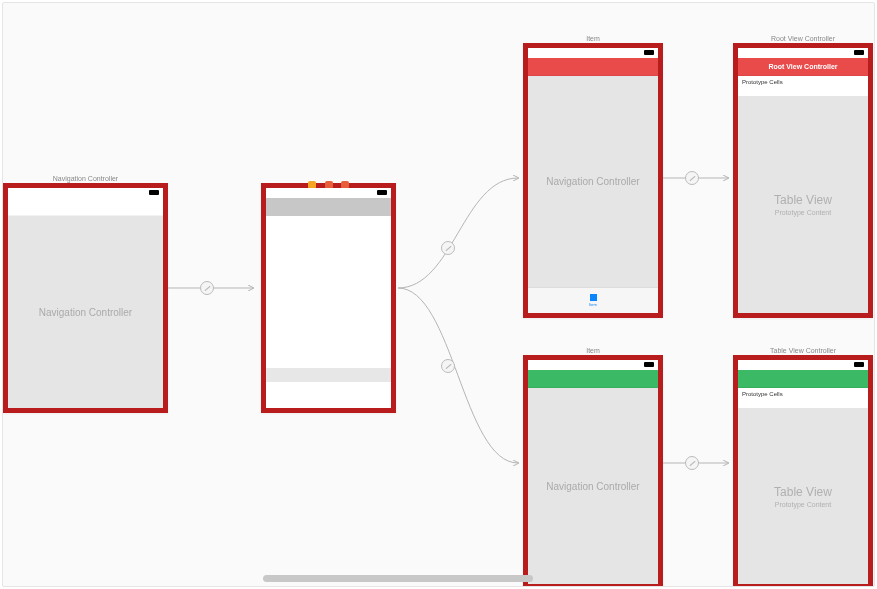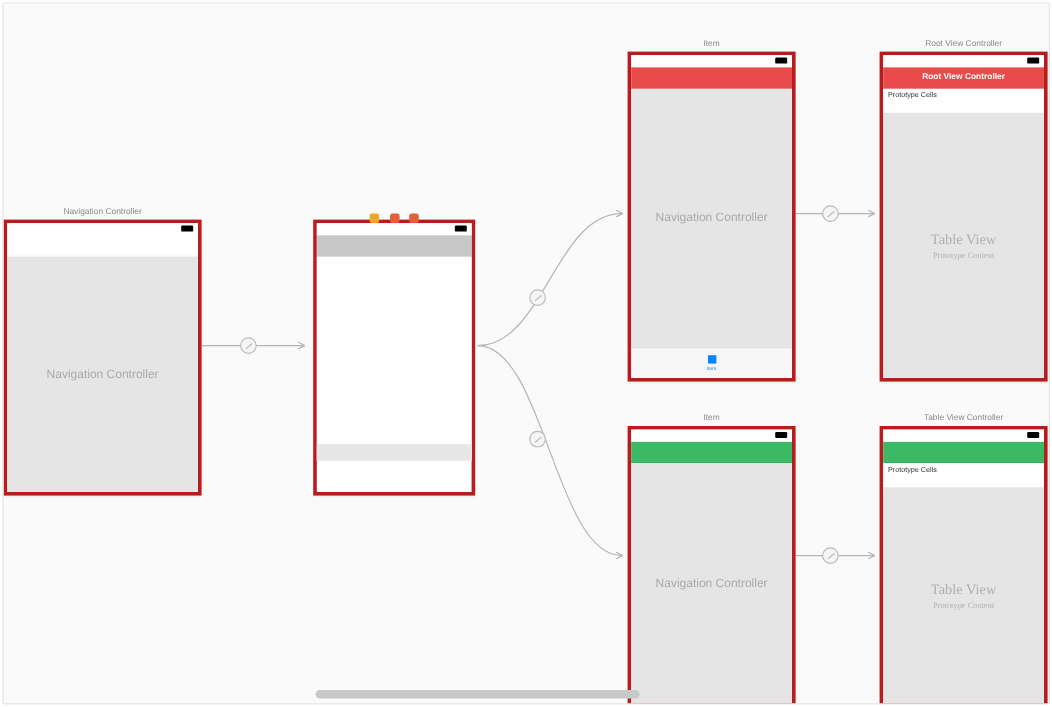--- a/index.html
+++ b/index.html
@@ -13,21 +13,21 @@
     position: absolute;
     top: 2px; left: 2px; right: 2px; bottom: 2px;
     background: #fafafa;
     border: 1px solid #e5e5e5;
     border-radius: 2px;
     overflow: hidden;
   }
   .scene {
     position: absolute;
     background: #ffffff;
-    border: 3px solid #b91c1c;
+    border: 5px solid #b91c1c;
     box-shadow: 0 1px 2px rgba(0,0,0,0.05);
   }
   .scene-title {
     position: absolute;
     top: -13px;
     left: 0;
     right: 0;
     text-align: center;
     font-size: 7px;
     color: #888;
@@ -111,21 +111,20 @@
   }
   .table-body {
     position: absolute;
     left: 0; right: 0; bottom: 0;
     background: #e5e5e5;
     display: flex;
     flex-direction: column;
     align-items: center;
     justify-content: center;
     color: #b0b0b0;
-    font-family: Liberation Serif, serif;
   }
   .table-body .tv-title { font-size: 12px; }
   .table-body .tv-sub { font-size: 7px; margin-top: 2px; }
   .segue-icon {
     position: absolute;
     width: 14px; height: 14px;
     border: 1px solid #bbb;
     border-radius: 50%;
     background: #f5f5f5;
   }

